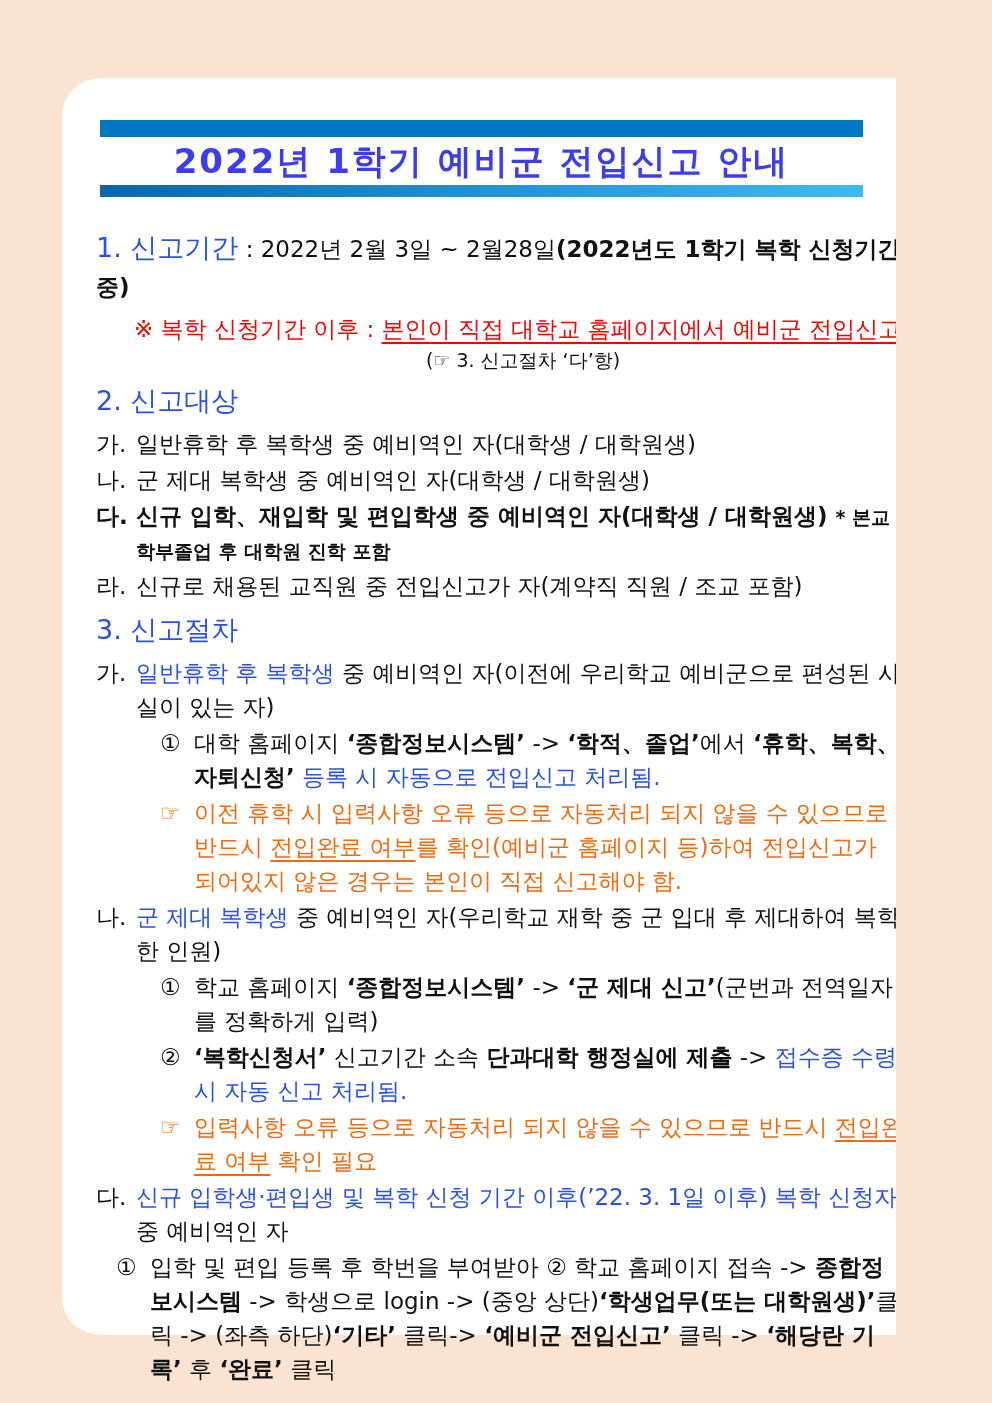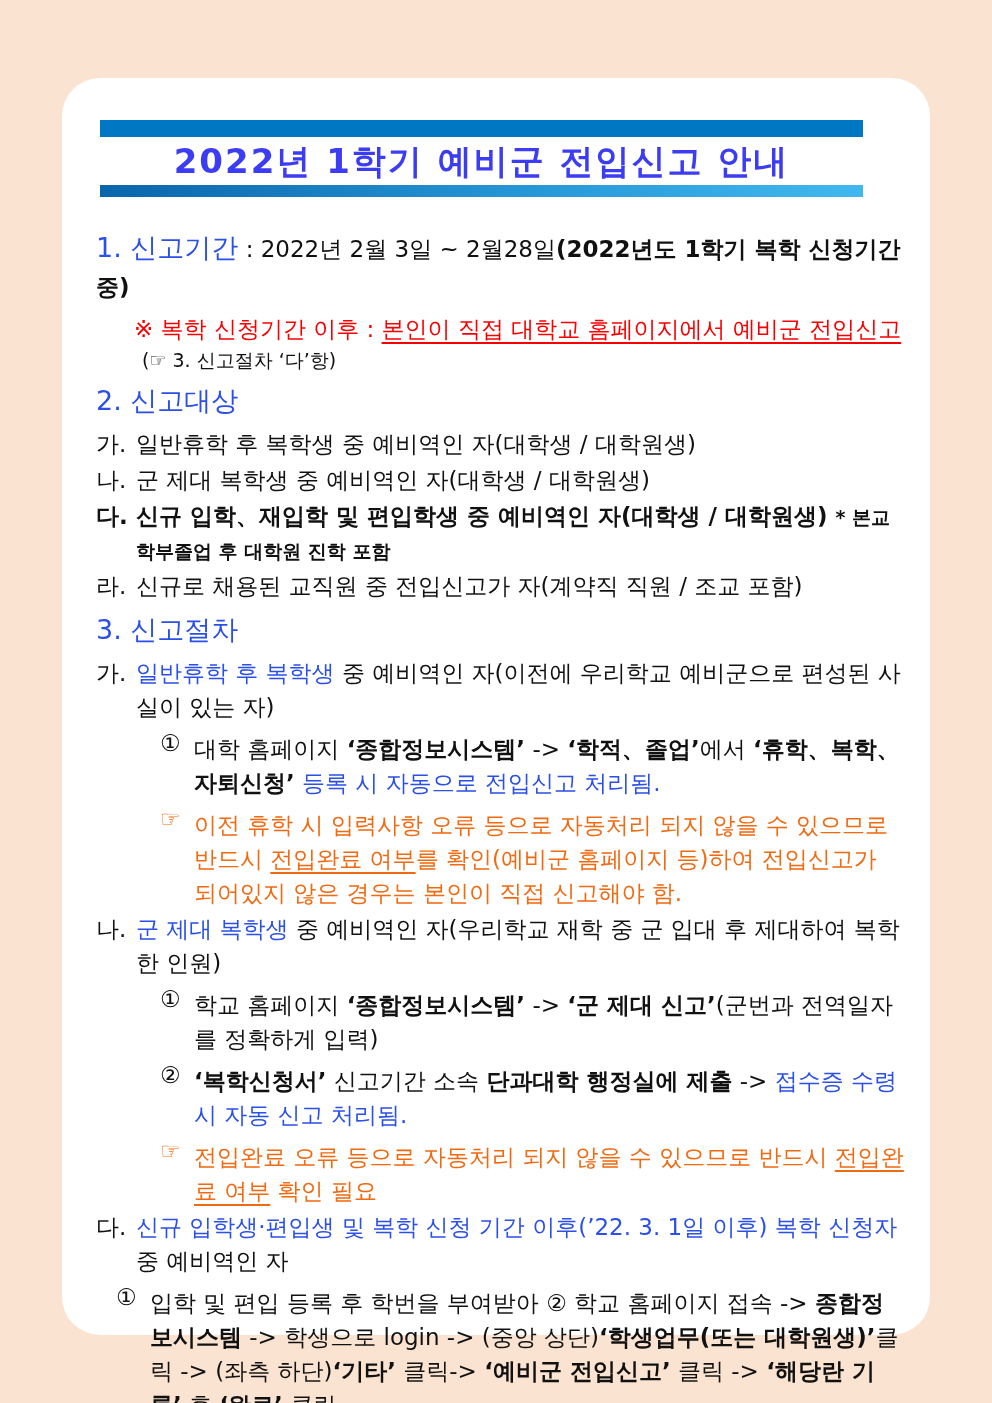--- a/index.html
+++ b/index.html
@@ -3,21 +3,21 @@
 <meta charset="utf-8">
 <style>
   html, body {
     margin: 0;
     padding: 0;
     background: #fae3d0;
     font-family: "DejaVu Sans", "Liberation Sans", sans-serif;
   }
   .page {
     position: relative;
-    width: 992px;
+    width: 896px;
     height: 1403px;
     background: #fae3d0;
     overflow: hidden;
   }
   .card {
     position: absolute;
     left: 62px;
     top: 78px;
     width: 868px;
     height: 1257px;
@@ -47,28 +47,28 @@
   .section { margin-bottom: 8px; }
   .sec-heading-line { margin: 4px 0 6px 0; line-height: 38px; }
   .sec-heading { color: #2b50e8; font-weight: 400; font-size: 27px; }
   .bold { font-weight: 700; }
   .blue-kw { color: #2b50e8; font-weight: 400; }
   .red { color: #f80000; font-weight: 400; }
   .orange { color: #f06a12; }
   .underline { text-decoration: underline; text-underline-offset: 5px; text-decoration-thickness: 2px; }
   .small { font-size: 19px; line-height: 28px; }
   .warn-line { margin-left: 38px; }
-  .ref-line { margin-left: 46px; color: #111111; }
+  .ref-line { margin-left: 46px; color: #111111; text-align: center; }
   .item { display: flex; margin: 2px 0; }
   .item-label { flex: 0 0 40px; }
   .item-body { flex: 1; }
   .sub { display: flex; margin: 2px 0 2px 64px; }
   .sub.tight { margin-left: 20px; }
   .sub-marker { flex: 0 0 34px; }
-  .sub-body { flex: 1; margin-top: 6px; }
+  .sub-body { flex: 1; }
 </style>
 </head>
 <body>
 
 <div class="page">
   <div class="card">
 
     <div class="title-block">
       <div class="bar-top"></div>
       <h1 class="title">2022년 1학기 예비군 전입신고 안내</h1>
@@ -134,21 +134,21 @@
         <div class="sub">
           <span class="sub-marker">①</span>
           <span class="sub-body"><span>학교 홈페이지 </span><span class="bold">‘종합정보시스템’</span><span> -&gt; </span><span class="bold">‘군 제대 신고’</span><span>(군번과 전역일자를 정확하게 입력)</span></span>
         </div>
         <div class="sub">
           <span class="sub-marker">②</span>
           <span class="sub-body"><span class="bold">‘복학신청서’</span><span> 신고기간 소속 </span><span class="bold">단과대학 행정실에 제출</span><span> -&gt; </span><span class="blue-kw">접수증 수령 시 자동 신고 처리됨.</span></span>
         </div>
         <div class="sub">
           <span class="sub-marker orange">☞</span>
-          <span class="sub-body orange"><span>전입완료 오류 등으로 자동처리 되지 않을 수 있으므로 반드시 </span><span class="underline">전입완료 여부</span><span> 확인 필요</span></span>
+          <span class="sub-body orange"><span>입력사항 오류 등으로 자동처리 되지 않을 수 있으므로 반드시 </span><span class="underline">전입완료 여부</span><span> 확인 필요</span></span>
         </div>
 
         <div class="item">
           <span class="item-label">다.</span>
           <span class="item-body"><span class="blue-kw">신규 입학생·편입생 및 복학 신청 기간 이후(’22. 3. 1일 이후) 복학 신청자</span><span> 중 예비역인 자</span></span>
         </div>
         <div class="sub tight">
           <span class="sub-marker">①</span>
           <span class="sub-body"><span>입학 및 편입 등록 후 학번을 부여받아 ② 학교 홈페이지 접속 -&gt; </span><span class="bold">종합정보시스템</span><span> -&gt; 학생으로 login -&gt; (중앙 상단)</span><span class="bold">‘학생업무(또는 대학원생)’</span><span>클릭 -&gt; (좌측 하단)</span><span class="bold">‘기타’</span><span> 클릭-&gt; </span><span class="bold">‘예비군 전입신고’</span><span> 클릭 -&gt; </span><span class="bold">‘해당란 기록’</span><span> 후 </span><span class="bold">‘완료’</span><span> 클릭</span></span>
         </div>

